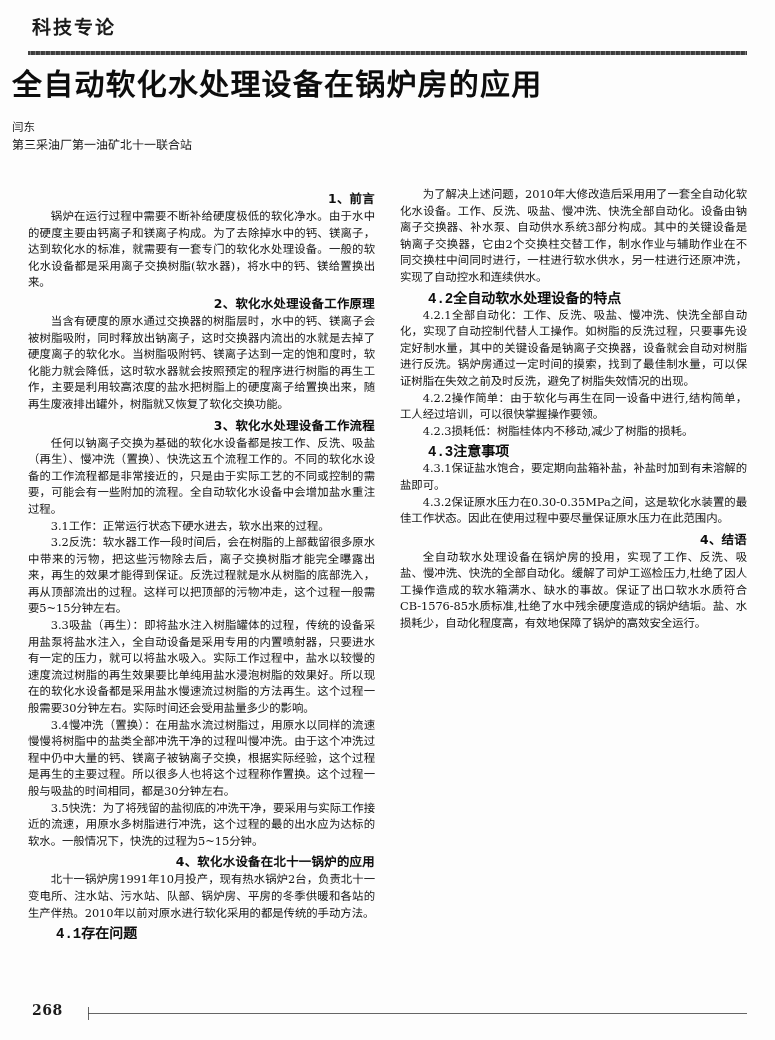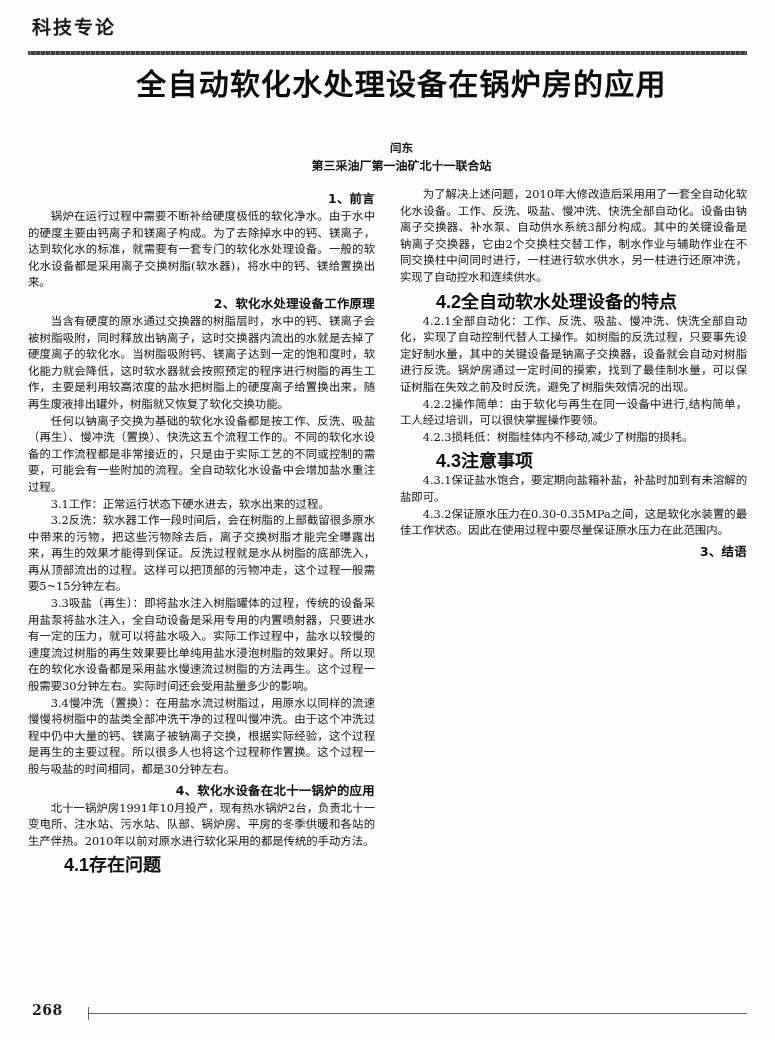--- a/index.html
+++ b/index.html
@@ -51,39 +51,38 @@
       repeating-linear-gradient(90deg,
         #2b2b2b 0px, #2b2b2b 2px,
         #6f6f6f 2px, #6f6f6f 3px,
         #1f1f1f 3px, #1f1f1f 5px);
     opacity: .88;
   }
 
   
   .title-block {
     position: absolute;
-    left: 42px;
+    left: 12px;
     top: 66px;
     width: 719px;
-    text-align: center;
   }
   .doc-title {
     font-family: "DejaVu Serif", "Liberation Serif", serif;
     font-size: 30px;
     font-weight: 700;
     letter-spacing: 1.2px;
     line-height: 1.25;
     color: #0d0d0d;
     margin: 0;
     filter: blur(0.15px);
   }
   .byline {
-    margin-top: 35px;
+    margin-top: 14px;
     font-size: 11.5px;
-    font-weight: 700;
+    font-weight: 400;
     line-height: 1.65;
     color: #161616;
     filter: blur(0.12px);
   }
   .byline .affil {
     display: block;
     font-size: 12px;
   }
 
   
@@ -123,22 +122,22 @@
     font-family: "DejaVu Sans", "Liberation Sans", sans-serif;
     font-size: 12.4px;
     font-weight: 700;
     text-align: right;
     margin: 3px 0 1px 0;
     color: #0d0d0d;
     letter-spacing: .3px;
     filter: blur(0.12px);
   }
   .h-sub {
-    font-family: Liberation Sans, sans-serif;
-    font-size: 18px;
+    font-family: Liberation Mono, monospace;
+    font-size: 14px;
     font-weight: 700;
     text-indent: 2em;
     margin: 1px 0 0 0;
     color: #0d0d0d;
     filter: blur(0.12px);
   }
 
   
   .footer {
     position: absolute;
@@ -199,25 +198,27 @@
     <div class="col col-left">
 
 
 
       <h2 class="h-sec">1、前言</h2>
       <p class="p indent">锅炉在运行过程中需要不断补给硬度极低的软化净水。由于水中的硬度主要由钙离子和镁离子构成。为了去除掉水中的钙、镁离子，达到软化水的标准，就需要有一套专门的软化水处理设备。一般的软化水设备都是采用离子交换树脂(软水器)，将水中的钙、镁给置换出来。</p>
 
       <h2 class="h-sec">2、软化水处理设备工作原理</h2>
       <p class="p indent">当含有硬度的原水通过交换器的树脂层时，水中的钙、镁离子会被树脂吸附，同时释放出钠离子，这时交换器内流出的水就是去掉了硬度离子的软化水。当树脂吸附钙、镁离子达到一定的饱和度时，软化能力就会降低，这时软水器就会按照预定的程序进行树脂的再生工作，主要是利用较高浓度的盐水把树脂上的硬度离子给置换出来，随再生废液排出罐外，树脂就又恢复了软化交换功能。</p>
 
+      <h2 class="h-sec">3、软化水处理设备工作流程</h2>
       <p class="p indent">任何以钠离子交换为基础的软化水设备都是按工作、反洗、吸盐（再生）、慢冲洗（置换）、快洗这五个流程工作的。不同的软化水设备的工作流程都是非常接近的，只是由于实际工艺的不同或控制的需要，可能会有一些附加的流程。全自动软化水设备中会增加盐水重注过程。</p>
       <p class="p indent">3.1工作：正常运行状态下硬水进去，软水出来的过程。</p>
       <p class="p indent">3.2反洗：软水器工作一段时间后，会在树脂的上部截留很多原水中带来的污物，把这些污物除去后，离子交换树脂才能完全曝露出来，再生的效果才能得到保证。反洗过程就是水从树脂的底部洗入，再从顶部流出的过程。这样可以把顶部的污物冲走，这个过程一般需要5~15分钟左右。</p>
       <p class="p indent">3.3吸盐（再生）：即将盐水注入树脂罐体的过程，传统的设备采用盐泵将盐水注入，全自动设备是采用专用的内置喷射器，只要进水有一定的压力，就可以将盐水吸入。实际工作过程中，盐水以较慢的速度流过树脂的再生效果要比单纯用盐水浸泡树脂的效果好。所以现在的软化水设备都是采用盐水慢速流过树脂的方法再生。这个过程一般需要30分钟左右。实际时间还会受用盐量多少的影响。</p>
       <p class="p indent">3.4慢冲洗（置换）：在用盐水流过树脂过，用原水以同样的流速慢慢将树脂中的盐类全部冲洗干净的过程叫慢冲洗。由于这个冲洗过程中仍中大量的钙、镁离子被钠离子交换，根据实际经验，这个过程是再生的主要过程。所以很多人也将这个过程称作置换。这个过程一般与吸盐的时间相同，都是30分钟左右。</p>
+      <p class="p indent">3.5快洗：为了将残留的盐彻底的冲洗干净，要采用与实际工作接近的流速，用原水多树脂进行冲洗，这个过程的最的出水应为达标的软水。一般情况下，快洗的过程为5~15分钟。</p>
 
       <h2 class="h-sec">4、软化水设备在北十一锅炉的应用</h2>
       <p class="p indent">北十一锅炉房1991年10月投产，现有热水锅炉2台，负责北十一变电所、注水站、污水站、队部、锅炉房、平房的冬季供暖和各站的生产伴热。2010年以前对原水进行软化采用的都是传统的手动方法。</p>
 
       <h3 class="h-sub">4.1存在问题</h3>
 
     </div>
 
     <div class="col col-right">
 
@@ -225,21 +226,22 @@
 
       <h3 class="h-sub">4.2全自动软水处理设备的特点</h3>
       <p class="p indent">4.2.1全部自动化：工作、反洗、吸盐、慢冲洗、快洗全部自动化，实现了自动控制代替人工操作。如树脂的反洗过程，只要事先设定好制水量，其中的关键设备是钠离子交换器，设备就会自动对树脂进行反洗。锅炉房通过一定时间的摸索，找到了最佳制水量，可以保证树脂在失效之前及时反洗，避免了树脂失效情况的出现。</p>
       <p class="p indent">4.2.2操作简单：由于软化与再生在同一设备中进行,结构简单，工人经过培训，可以很快掌握操作要领。</p>
       <p class="p indent">4.2.3损耗低：树脂桂体内不移动,减少了树脂的损耗。</p>
 
       <h3 class="h-sub">4.3注意事项</h3>
       <p class="p indent">4.3.1保证盐水饱合，要定期向盐箱补盐，补盐时加到有未溶解的盐即可。</p>
       <p class="p indent">4.3.2保证原水压力在0.30-0.35MPa之间，这是软化水装置的最佳工作状态。因此在使用过程中要尽量保证原水压力在此范围内。</p>
 
-      <h2 class="h-sec">3、结语</h2>
+      <h2 class="h-sec">4、结语</h2>
+      <p class="p indent">全自动软水处理设备在锅炉房的投用，实现了工作、反洗、吸盐、慢冲洗、快洗的全部自动化。缓解了司炉工巡检压力,杜绝了因人工操作造成的软水箱满水、缺水的事故。保证了出口软水水质符合CB-1576-85水质标准,杜绝了水中残余硬度造成的锅炉结垢。盐、水损耗少，自动化程度高，有效地保障了锅炉的高效安全运行。</p>
     </div>
   </div>
 
   <div class="footer">
     <div class="folio">268</div>
     <div class="footer-tick"></div>
     <div class="footer-rule"></div>
   </div>
 
 </div>

